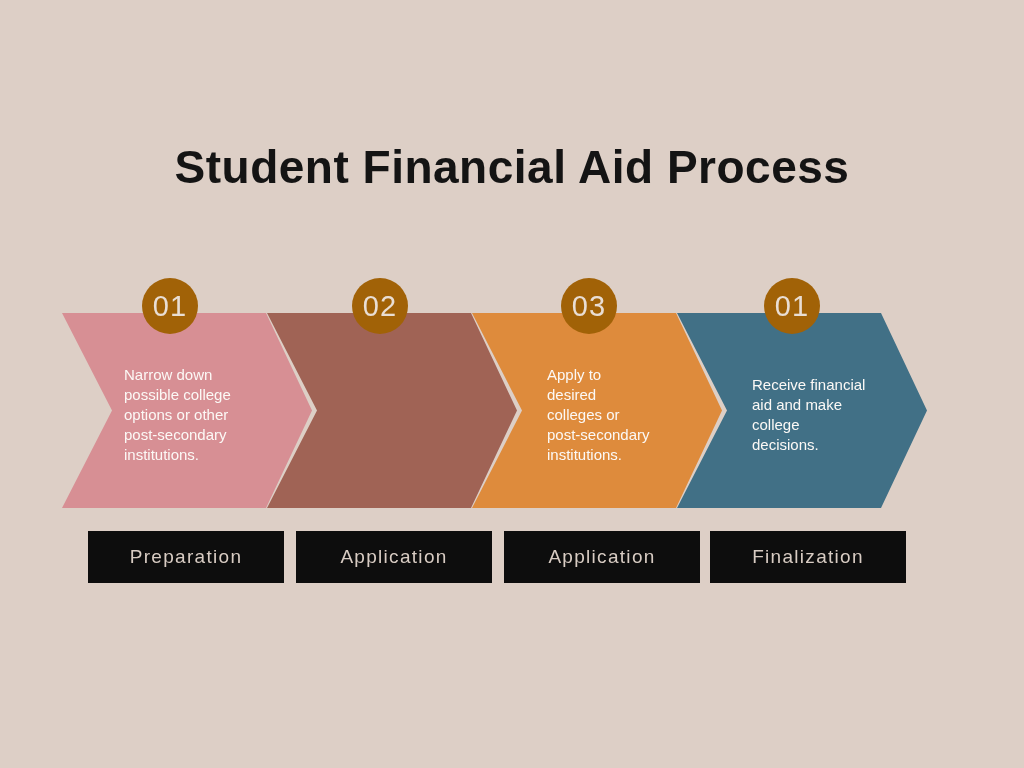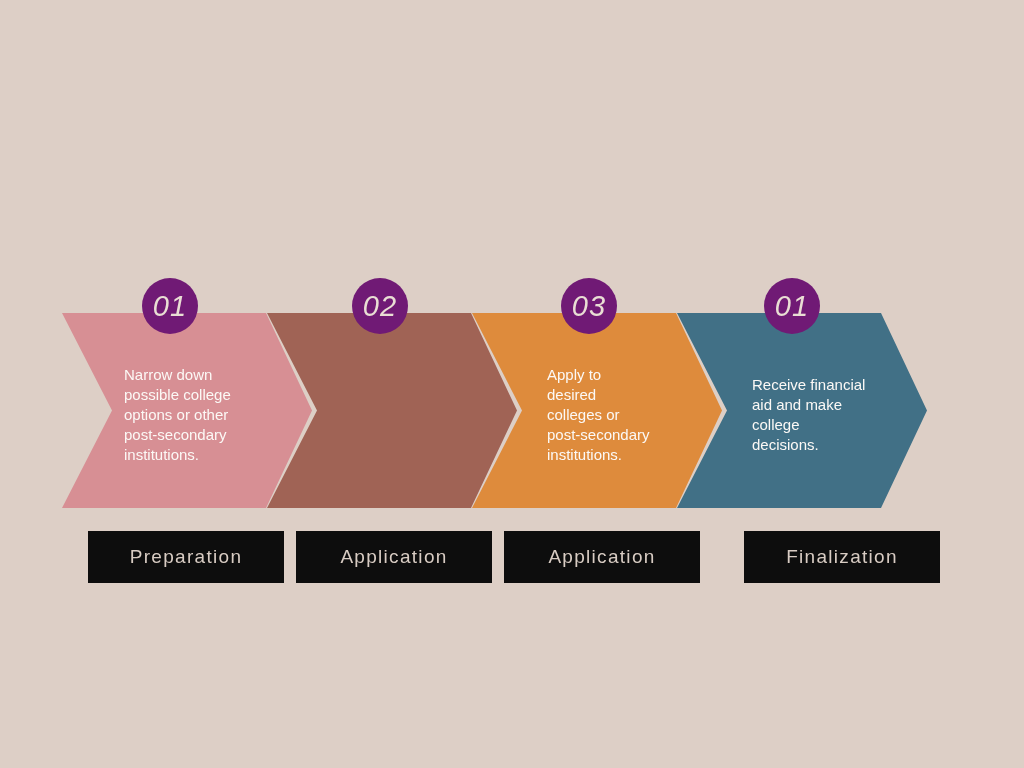--- a/index.html
+++ b/index.html
@@ -43,28 +43,27 @@
     height: 195px;
     display: block;
   }
 
   .badge {
     position: absolute;
     top: -35px;
     width: 56px;
     height: 56px;
     border-radius: 50%;
-    background: #701a75;
+    background: #a16207;
     display: flex;
     align-items: center;
     justify-content: center;
     color: #e9ded4;
     font-size: 29px;
     letter-spacing: 1px;
-    font-style: italic;
   }
   .step1 .badge { left: 80px; }
   .step2 .badge { left: 85px; }
   .step3 .badge { left: 89px; }
   .step4 .badge { left: 87px; }
 
   .desc {
     position: absolute;
     top: calc(50% + 4px);
     transform: translateY(-50%);
@@ -88,27 +87,28 @@
     text-align: center;
   }
   .label-box span {
     color: #d8ccc3;
     font-size: 19px;
     letter-spacing: 1.3px;
   }
   .lb1 { left: 88px; }
   .lb2 { left: 296px; }
   .lb3 { left: 504px; }
-  .lb4 { left: 710px; margin-left: 34px; }
+  .lb4 { left: 710px; }
 </style>
 </head>
 <body>
 
 <div class="page" style="background: rgb(221, 207, 198);">
 
+  <h1 class="title">Student Financial Aid Process</h1>
 
   <div class="step step1">
     <svg class="chev" viewBox="0 0 250 195" preserveAspectRatio="none">
       <polygon points="0,0 204,0 250,97.5 204,195 0,195 50,97.5" fill="#d78f94"></polygon>
     </svg>
     <div class="badge">
       <span>01</span>
     </div>
     <div class="desc">Narrow down
 possible college

